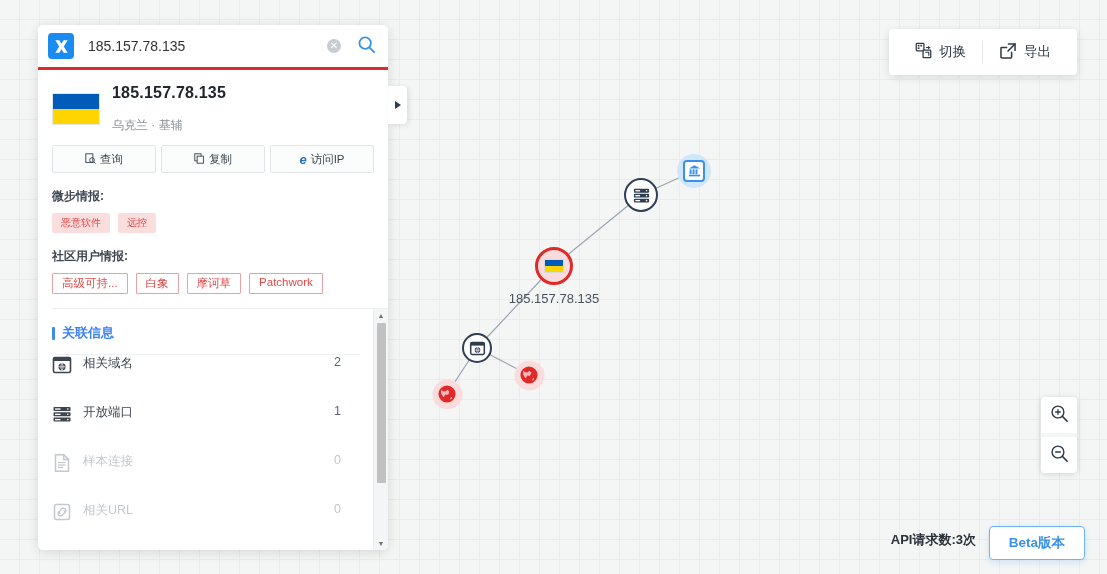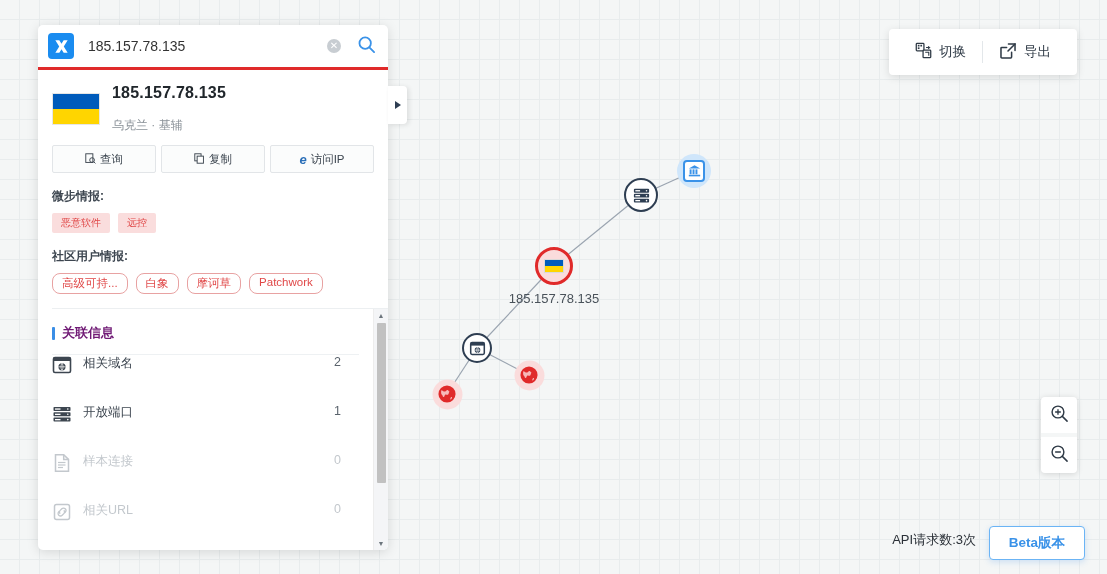--- a/index.html
+++ b/index.html
@@ -102,34 +102,34 @@
   }
 
   .sec-label { font-size: 12px; color: #3d4650; margin-top: 15px; font-weight: bold; }
   .tag-row { display: flex; flex-wrap: wrap; gap: 8px; margin-top: 8px; }
   .tag-filled {
     background: #fadddd; color: #e04848;
     font-size: 10px; padding: 3px 9px; border-radius: 2px;
   }
   .tag-outline {
     border: 1px solid #e8a2a2; color: #e04848; background: #fff;
-    font-size: 11.5px; padding: 2px 9px; border-radius: 8px; cursor: pointer;
+    font-size: 11.5px; padding: 2px 9px; border-radius: 1px; cursor: pointer;
   }
 
   .divider-gap { height: 14px; }
 
   .rel-wrap {
     flex: 1; margin: 0 0 0 14px;
     border-top: 1px solid #eceff1;
     display: flex; min-height: 0;
   }
   .rel-list { flex: 1; padding-top: 15px; overflow: hidden; }
   .rel-title {
     display: flex; align-items: center; gap: 7px;
-    font-size: 13px; font-weight: bold; color: #701a75;
+    font-size: 13px; font-weight: bold; color: #3b82f6;
     padding-bottom: 12px;
     border-bottom: 1px solid #eef1f3;
     margin-right: 14px;
   }
   .rel-bar { width: 3px; height: 13px; background: #3a8ee6; border-radius: 1px; }
 
   .rel-item {
     display: flex; align-items: flex-start;
     height: 49px; margin-right: 32px;
     cursor: pointer;
@@ -196,21 +196,21 @@
   }
   .zbtn {
     height: 36px; display: flex; align-items: center; justify-content: center;
     cursor: pointer;
   }
   .zsep { height: 4px; background: #f4f6f6; }
 
   
   #api-count {
     position: absolute; right: 131px; bottom: 25px;
-    font-size: 13px; font-weight: normal; color: #2b3138;
+    font-size: 13px; font-weight: bold; color: #2b3138;
     white-space: nowrap;
   }
   #beta-btn {
     position: absolute; right: 22px; bottom: 14px;
     width: 96px; height: 34px;
     background: #fff; border: 1px solid #6bb4f5; border-radius: 4px;
     display: flex; align-items: center; justify-content: center;
     font-size: 13.5px; font-weight: bold; color: #3a92e8;
     box-shadow: 0 2px 6px rgba(60,140,230,.22);
     cursor: pointer;

